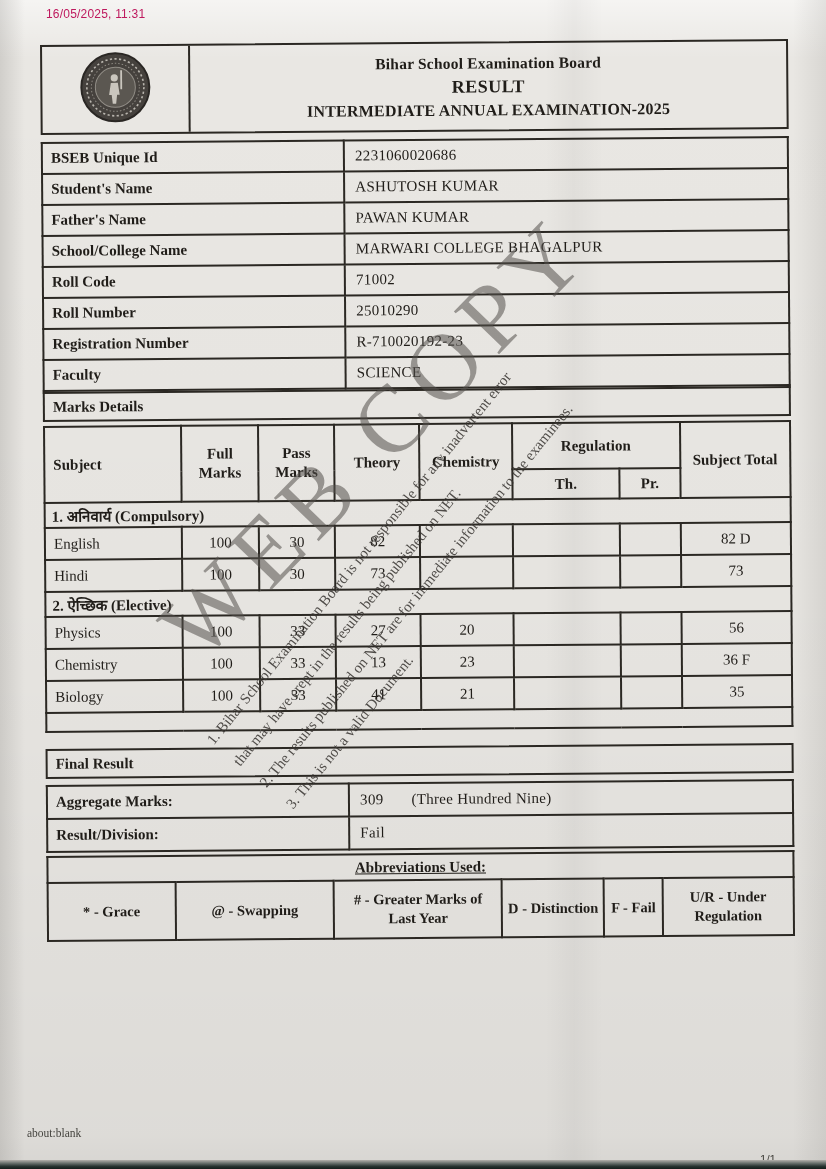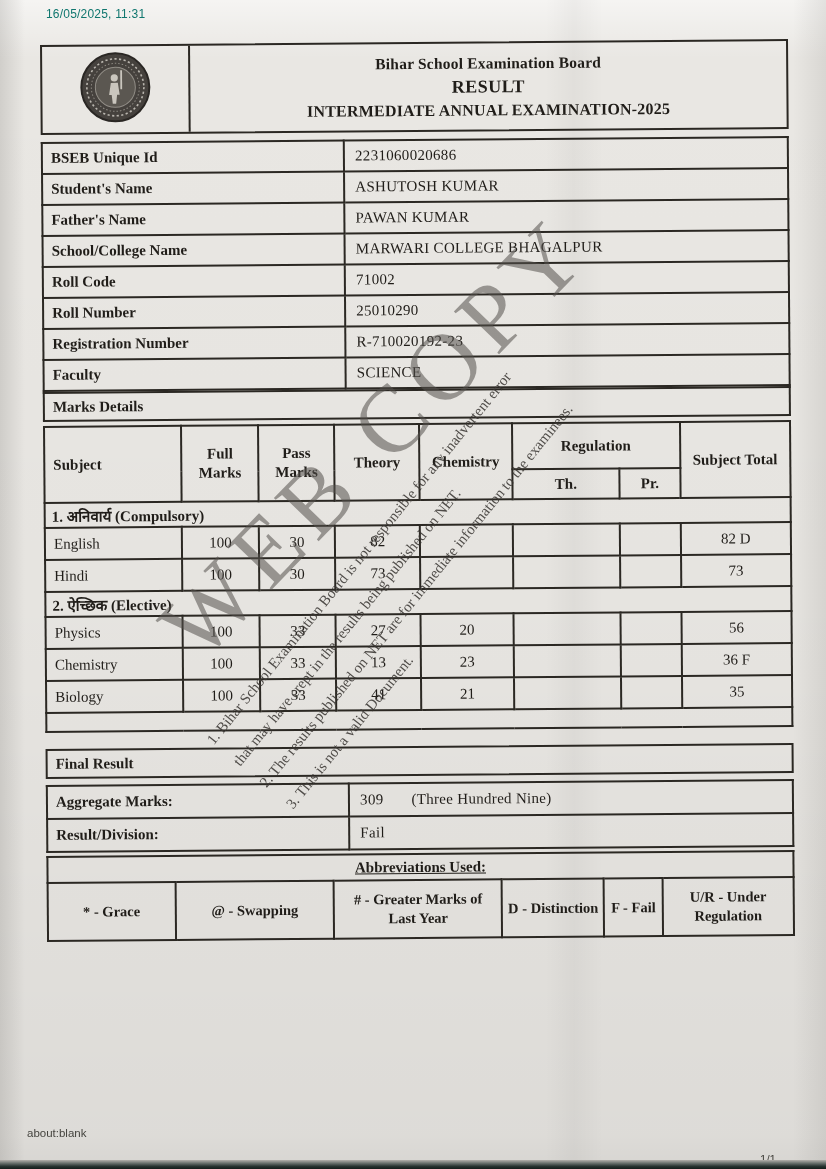--- a/index.html
+++ b/index.html
@@ -10,22 +10,22 @@
     color:#201d19;
   }
   .scan-bg{position:absolute;inset:0;pointer-events:none;
     background:
       linear-gradient(90deg, rgba(110,108,104,0.20) 0%, rgba(255,255,255,0) 3%, rgba(255,255,255,0) 66%, rgba(0,0,0,0.035) 69.5%, rgba(255,255,255,0) 73%, rgba(255,255,255,0) 96%, rgba(120,118,114,0.15) 100%),
       linear-gradient(180deg, rgba(255,255,255,0.55) 0%, rgba(255,255,255,0) 5%, rgba(0,0,0,0.015) 55%, rgba(0,0,0,0.05) 97%, rgba(0,0,0,0.08) 100%);
   }
   .bottom-strip{position:absolute;left:0;right:0;bottom:0;height:9px;
     background:linear-gradient(180deg,#b3b0ab 0%,#6a726e 35%,#273330 70%,#131d1a 100%);}
   .print-datetime{position:absolute;left:46px;top:7px;font-family:"Liberation Sans","DejaVu Sans",sans-serif;
-    font-size:12px;color:#0f766e;letter-spacing:0.2px;}
-  .print-url{position:absolute;left:27px;top:1127px;font-family:Liberation Sans, sans-serif;
+    font-size:12px;color:#be185d;letter-spacing:0.2px;}
+  .print-url{position:absolute;left:27px;top:1127px;font-family:Liberation Serif, serif;
     font-size:11.5px;color:#45443f;text-align:center;}
   .print-page{position:absolute;left:760px;top:1145px;font-family:"Liberation Sans","DejaVu Sans",sans-serif;
     font-size:11.5px;color:#45443f;margin-top:8px;}
 
   .document{position:absolute;left:40px;top:42px;width:748px;transform:rotate(-0.45deg);transform-origin:50% 0;}
 
   .hdr-box{display:flex;border:2px solid #2b2823;height:86px;background:transparent;}
   .hdr-logo-cell{width:146px;border-right:2px solid #2b2823;display:flex;align-items:center;justify-content:center;}
   .hdr-title-cell{flex:1;display:flex;flex-direction:column;align-items:center;justify-content:center;gap:4px;}
   .t-board{font-weight:bold;font-size:15.5px;letter-spacing:0.2px;}

